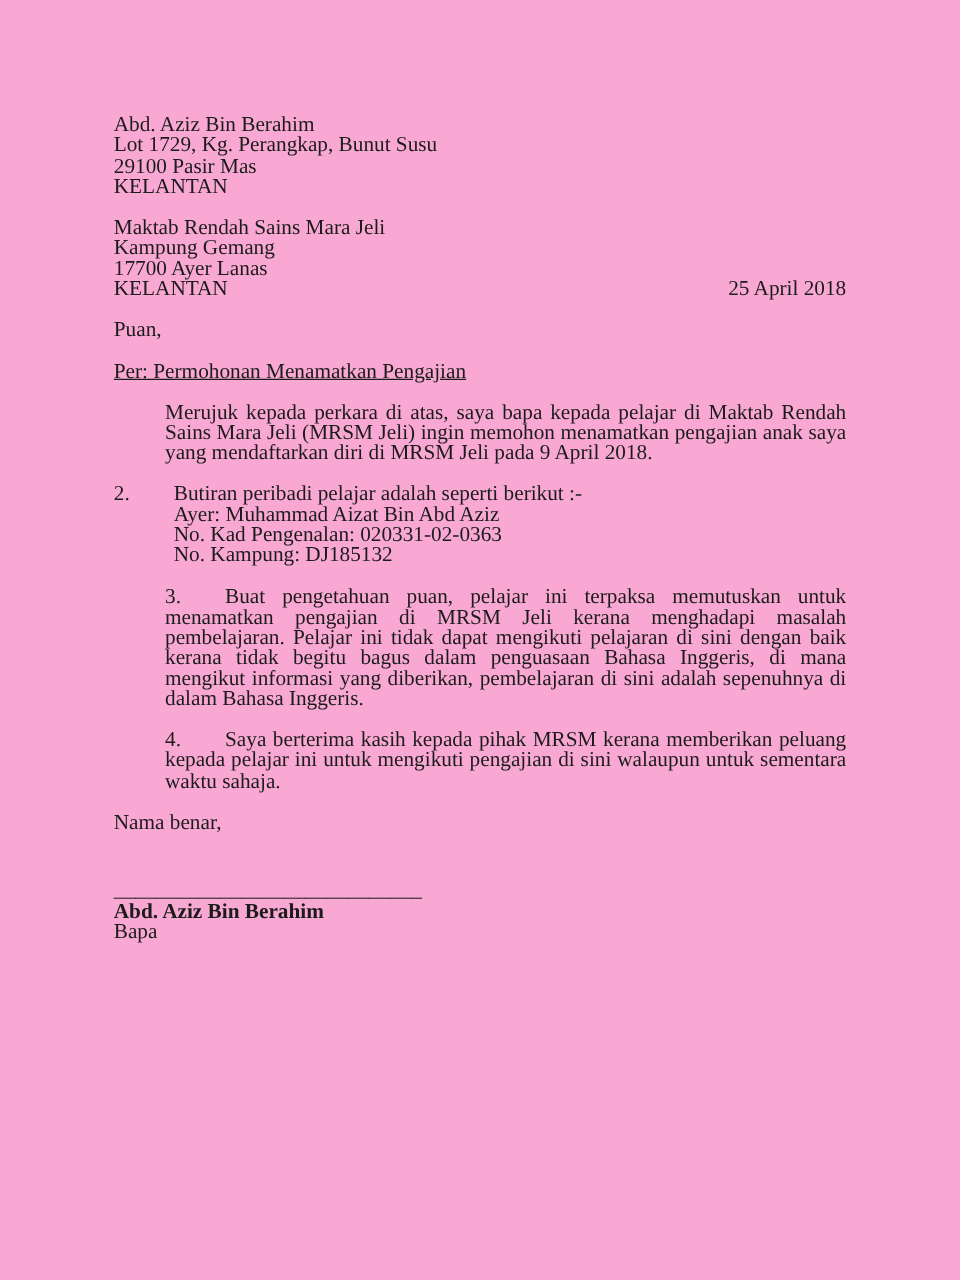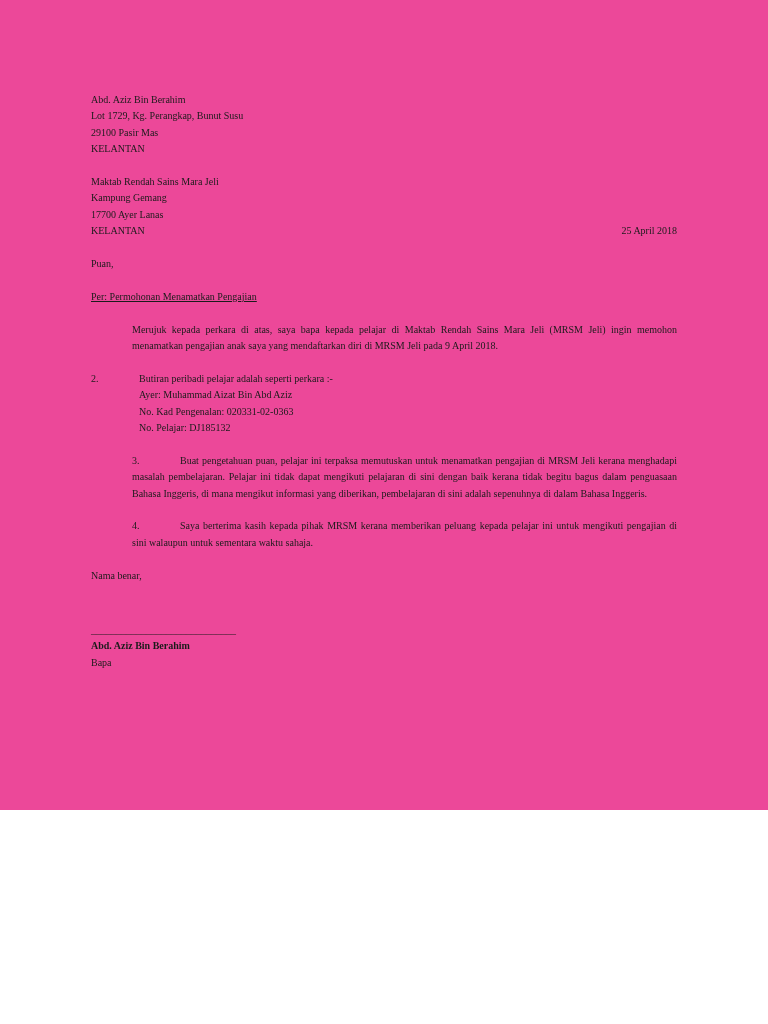--- a/index.html
+++ b/index.html
@@ -1,24 +1,24 @@
 <!DOCTYPE html>
 <html><head>
 <meta charset="utf-8">
 <style>
   html, body { margin: 0; padding: 0; background: #ffffff; }
   .page {
     position: relative;
     width: 768px;
-    height: 810px;
-    background: #ec4899;
+    height: 1024px;
+    background: #f9a8d4;
     box-sizing: border-box;
     padding: 92px 91px 0 91px;
     font-family: "Liberation Serif", "DejaVu Serif", serif;
-    font-size: 10px;
+    font-size: 17px;
     line-height: 16.4px;
     color: #1b1b1b;
     overflow: hidden;
   }
   .block { margin: 0 0 16.4px 0; }
   .line { white-space: pre; }
   .date-row { display: flex; justify-content: space-between; }
   .subject {
     font-weight: normal;
     text-decoration: underline;
@@ -64,24 +64,24 @@
   </div>
 
   <div class="block">Puan,</div>
 
   <div class="block subject">Per: Permohonan Menamatkan Pengajian</div>
 
   <div class="block para">Merujuk kepada perkara di atas, saya bapa kepada pelajar di Maktab Rendah Sains Mara Jeli (MRSM Jeli) ingin memohon menamatkan pengajian anak saya yang mendaftarkan diri di MRSM Jeli pada 9 April 2018.</div>
 
   <div class="block hang">
     <span class="num-abs">2.</span>
-    <div class="line">Butiran peribadi pelajar adalah seperti perkara :-</div>
+    <div class="line">Butiran peribadi pelajar adalah seperti berikut :-</div>
     <div class="line">Ayer: Muhammad Aizat Bin Abd Aziz</div>
     <div class="line">No. Kad Pengenalan: 020331-02-0363</div>
-    <div class="line">No. Pelajar: DJ185132</div>
+    <div class="line">No. Kampung: DJ185132</div>
   </div>
 
   <div class="block para"><span class="num">3.</span><span>Buat pengetahuan puan, pelajar ini terpaksa memutuskan untuk menamatkan pengajian di MRSM Jeli kerana menghadapi masalah pembelajaran. Pelajar ini tidak dapat mengikuti pelajaran di sini dengan baik kerana tidak begitu bagus dalam penguasaan Bahasa Inggeris, di mana mengikut informasi yang diberikan, pembelajaran di sini adalah sepenuhnya di dalam Bahasa Inggeris.</span></div>
 
   <div class="block para"><span class="num">4.</span><span>Saya berterima kasih kepada pihak MRSM kerana memberikan peluang kepada pelajar ini untuk mengikuti pengajian di sini walaupun untuk sementara waktu sahaja.</span></div>
 
 
   <div class="block">Nama benar,</div>
 
   <div class="signature">

